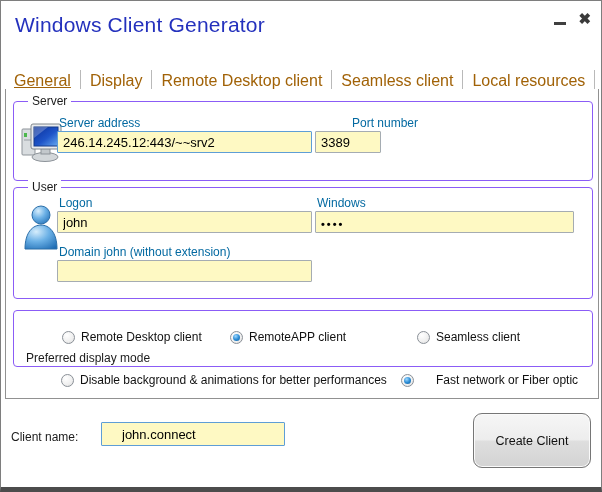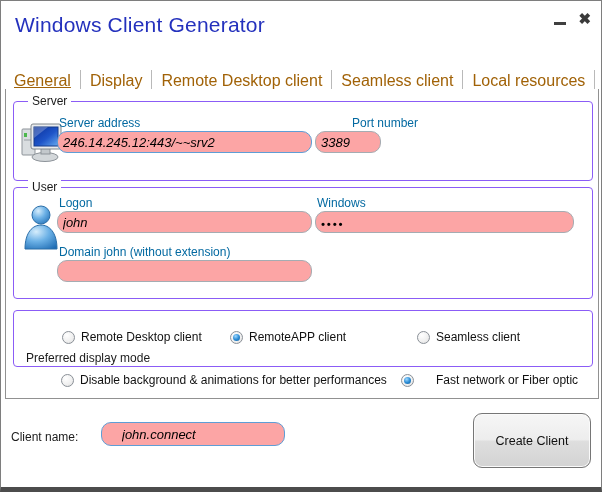--- a/index.html
+++ b/index.html
@@ -22,21 +22,21 @@
   .tab.checked{text-decoration:underline;}
   
   .tabpage{position:absolute;left:4px;top:88px;width:594px;height:310px;box-sizing:border-box;
     border:1px solid #919191;border-top:none;background:#fff;}
 
   .groupbox{position:absolute;border:1px solid #8b5cf6;border-radius:4px;background:#fff;}
   .grouplabel{position:absolute;top:-8px;background:#fff;padding:0 4px;font-size:12px;color:#1b1b1b;}
 
   .fieldlabel{position:absolute;font-size:12px;color:#0369a1;white-space:nowrap;}
   .tb{position:absolute;box-sizing:border-box;height:22px;font-family:"Liberation Sans",sans-serif;
-    font-size:13px;color:#000;padding:2px 5px;border:1px solid #a5acb2;border-radius:10px;background:#fca5a5;outline:none;font-style:italic;}
+    font-size:13px;color:#000;padding:2px 5px;border:1px solid #a5acb2;border-radius:1px;background:#fef9c3;outline:none;}
   .tb.focus{border-color:var(--focus_border,#5e9ed6);}
   .tb.pwd{letter-spacing:2px;font-weight:bold;font-size:11px;padding-top:6px;}
 
   
   .radio{position:absolute;display:flex;align-items:center;gap:6px;cursor:default;}
   .rb{width:13px;height:13px;border-radius:50%;border:1px solid #8a9097;box-sizing:border-box;
     background:radial-gradient(circle at 35% 30%, #ffffff 0%, #efefef 60%, #dcdcdc 100%);position:relative;flex:0 0 13px;}
   .rb.checked::after{content:"";position:absolute;left:2px;top:2px;width:7px;height:7px;border-radius:50%;
     background:radial-gradient(circle at 38% 32%, #9fd8ff 0%, #2e8ed6 50%, var(--radio_blue,#0d5b9c) 100%);}
   .rlabel{font-size:12px;color:#111;white-space:nowrap;}

